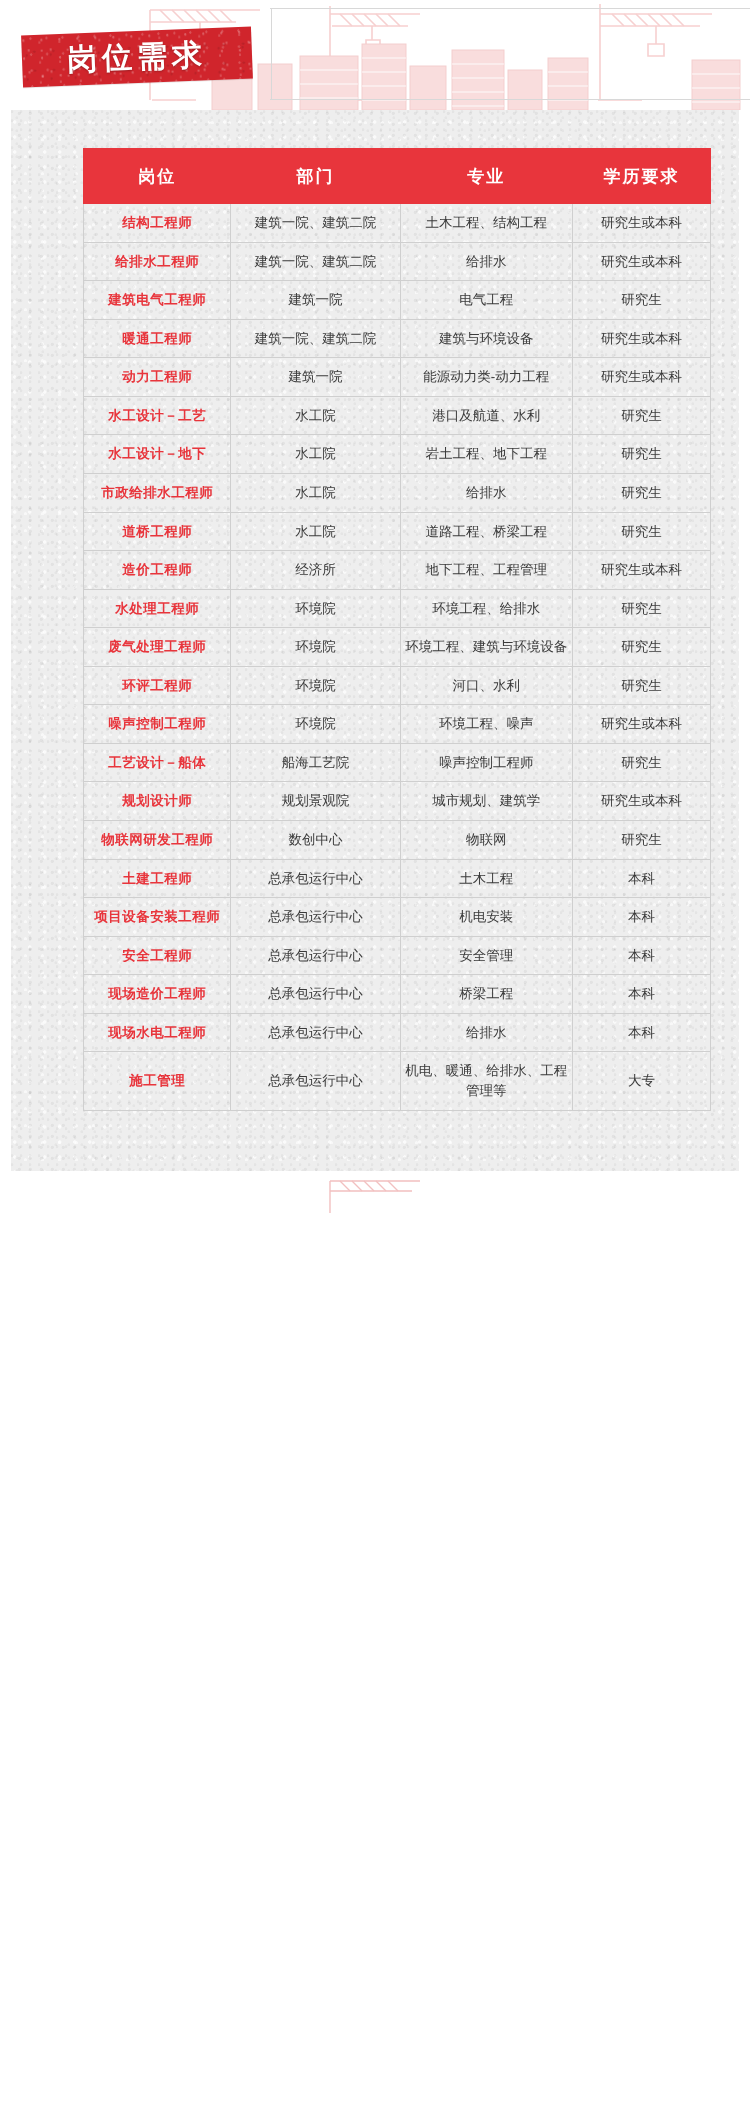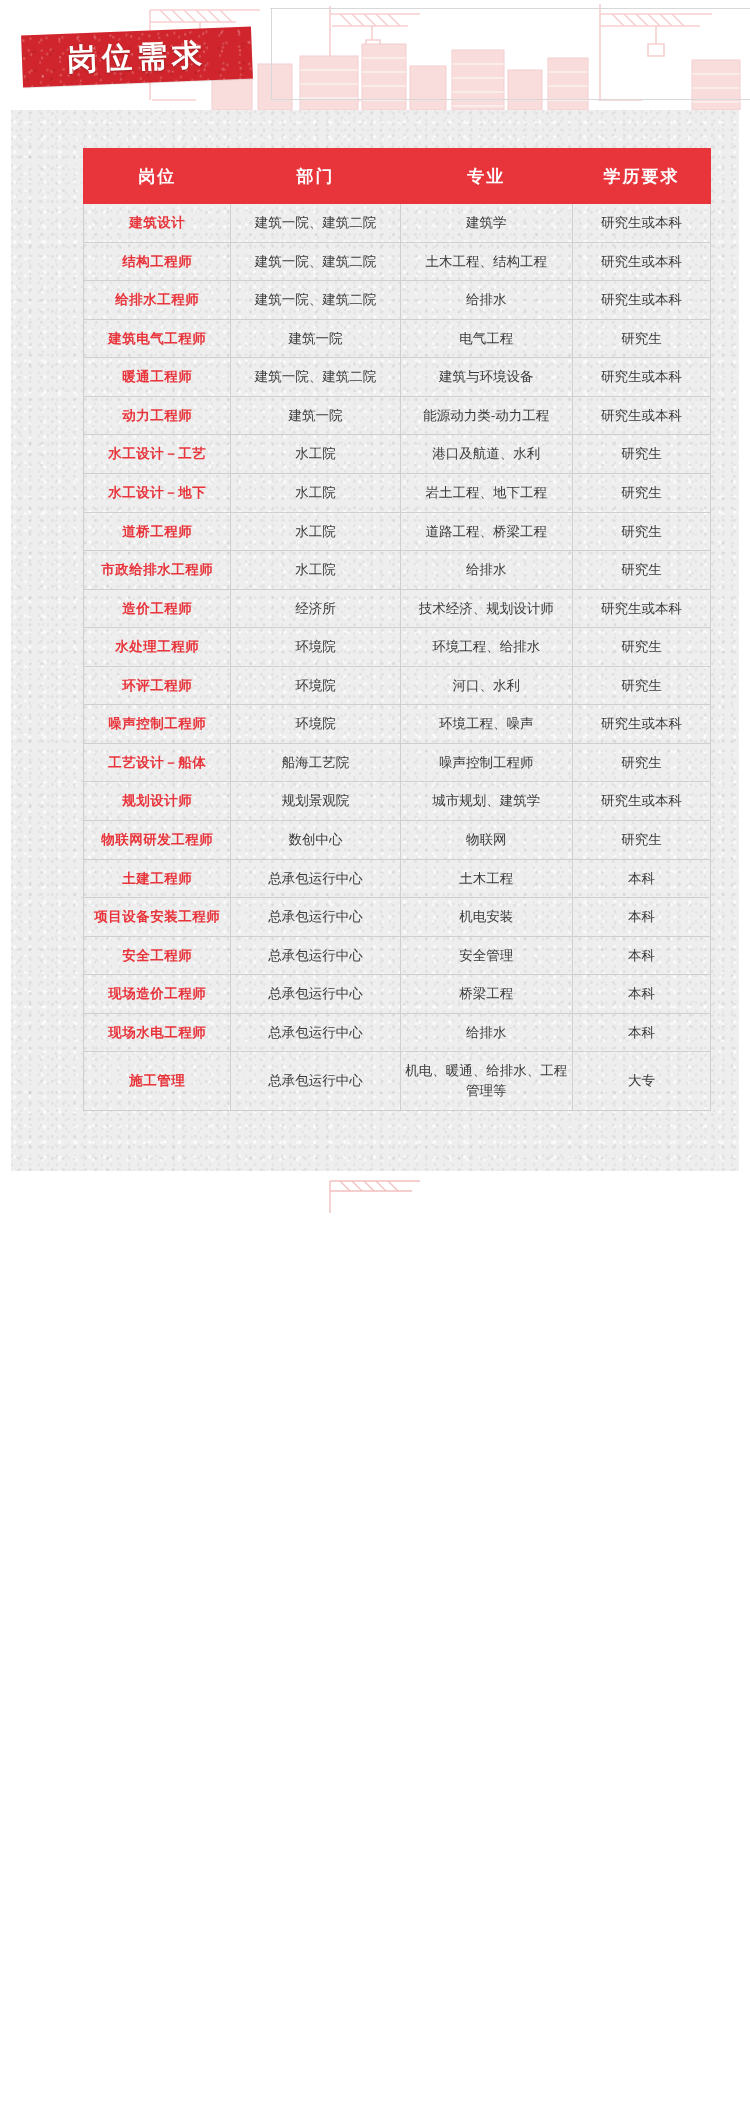--- a/index.html
+++ b/index.html
@@ -224,26 +224,20 @@
         <thead>
           <tr>
             <th>岗位</th>
             <th>部门</th>
             <th>专业</th>
             <th>学历要求</th>
           </tr>
         </thead>
         <tbody id="jobs-body">
             <tr>
-              <td class="post">建筑设计</td>
-              <td>建筑一院、建筑二院</td>
-              <td>建筑学</td>
-              <td>研究生或本科</td>
-            </tr>
-            <tr>
               <td class="post">结构工程师</td>
               <td>建筑一院、建筑二院</td>
               <td>土木工程、结构工程</td>
               <td>研究生或本科</td>
             </tr>
             <tr>
               <td class="post">给排水工程师</td>
               <td>建筑一院、建筑二院</td>
               <td>给排水</td>
               <td>研究生或本科</td>
@@ -272,41 +266,47 @@
               <td>港口及航道、水利</td>
               <td>研究生</td>
             </tr>
             <tr>
               <td class="post">水工设计－地下</td>
               <td>水工院</td>
               <td>岩土工程、地下工程</td>
               <td>研究生</td>
             </tr>
             <tr>
+              <td class="post">市政给排水工程师</td>
+              <td>水工院</td>
+              <td>给排水</td>
+              <td>研究生</td>
+            </tr>
+            <tr>
               <td class="post">道桥工程师</td>
               <td>水工院</td>
               <td>道路工程、桥梁工程</td>
               <td>研究生</td>
             </tr>
             <tr>
-              <td class="post">市政给排水工程师</td>
-              <td>水工院</td>
-              <td>给排水</td>
-              <td>研究生</td>
-            </tr>
-            <tr>
               <td class="post">造价工程师</td>
               <td>经济所</td>
-              <td>技术经济、规划设计师</td>
+              <td>地下工程、工程管理</td>
               <td>研究生或本科</td>
             </tr>
             <tr>
               <td class="post">水处理工程师</td>
               <td>环境院</td>
               <td>环境工程、给排水</td>
+              <td>研究生</td>
+            </tr>
+            <tr>
+              <td class="post">废气处理工程师</td>
+              <td>环境院</td>
+              <td>环境工程、建筑与环境设备</td>
               <td>研究生</td>
             </tr>
             <tr>
               <td class="post">环评工程师</td>
               <td>环境院</td>
               <td>河口、水利</td>
               <td>研究生</td>
             </tr>
             <tr>
               <td class="post">噪声控制工程师</td>

